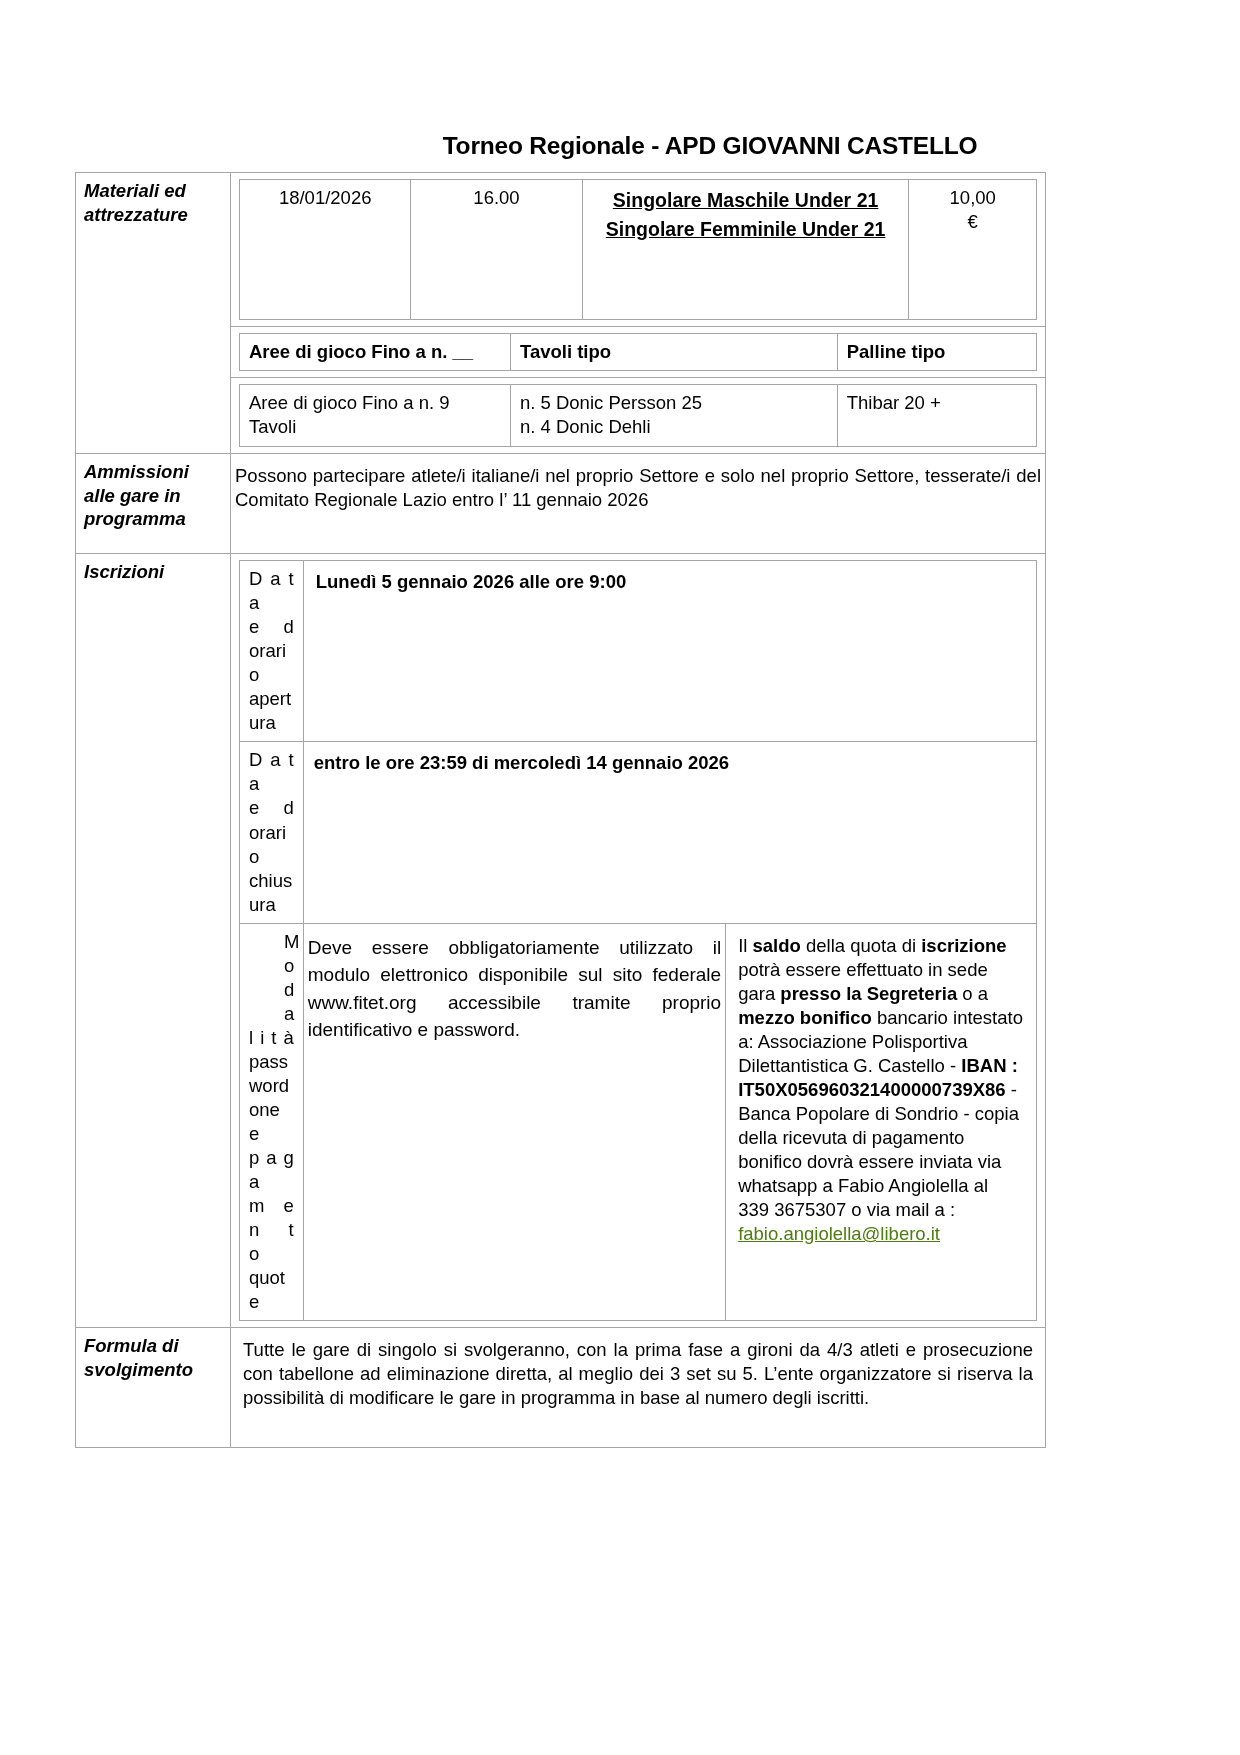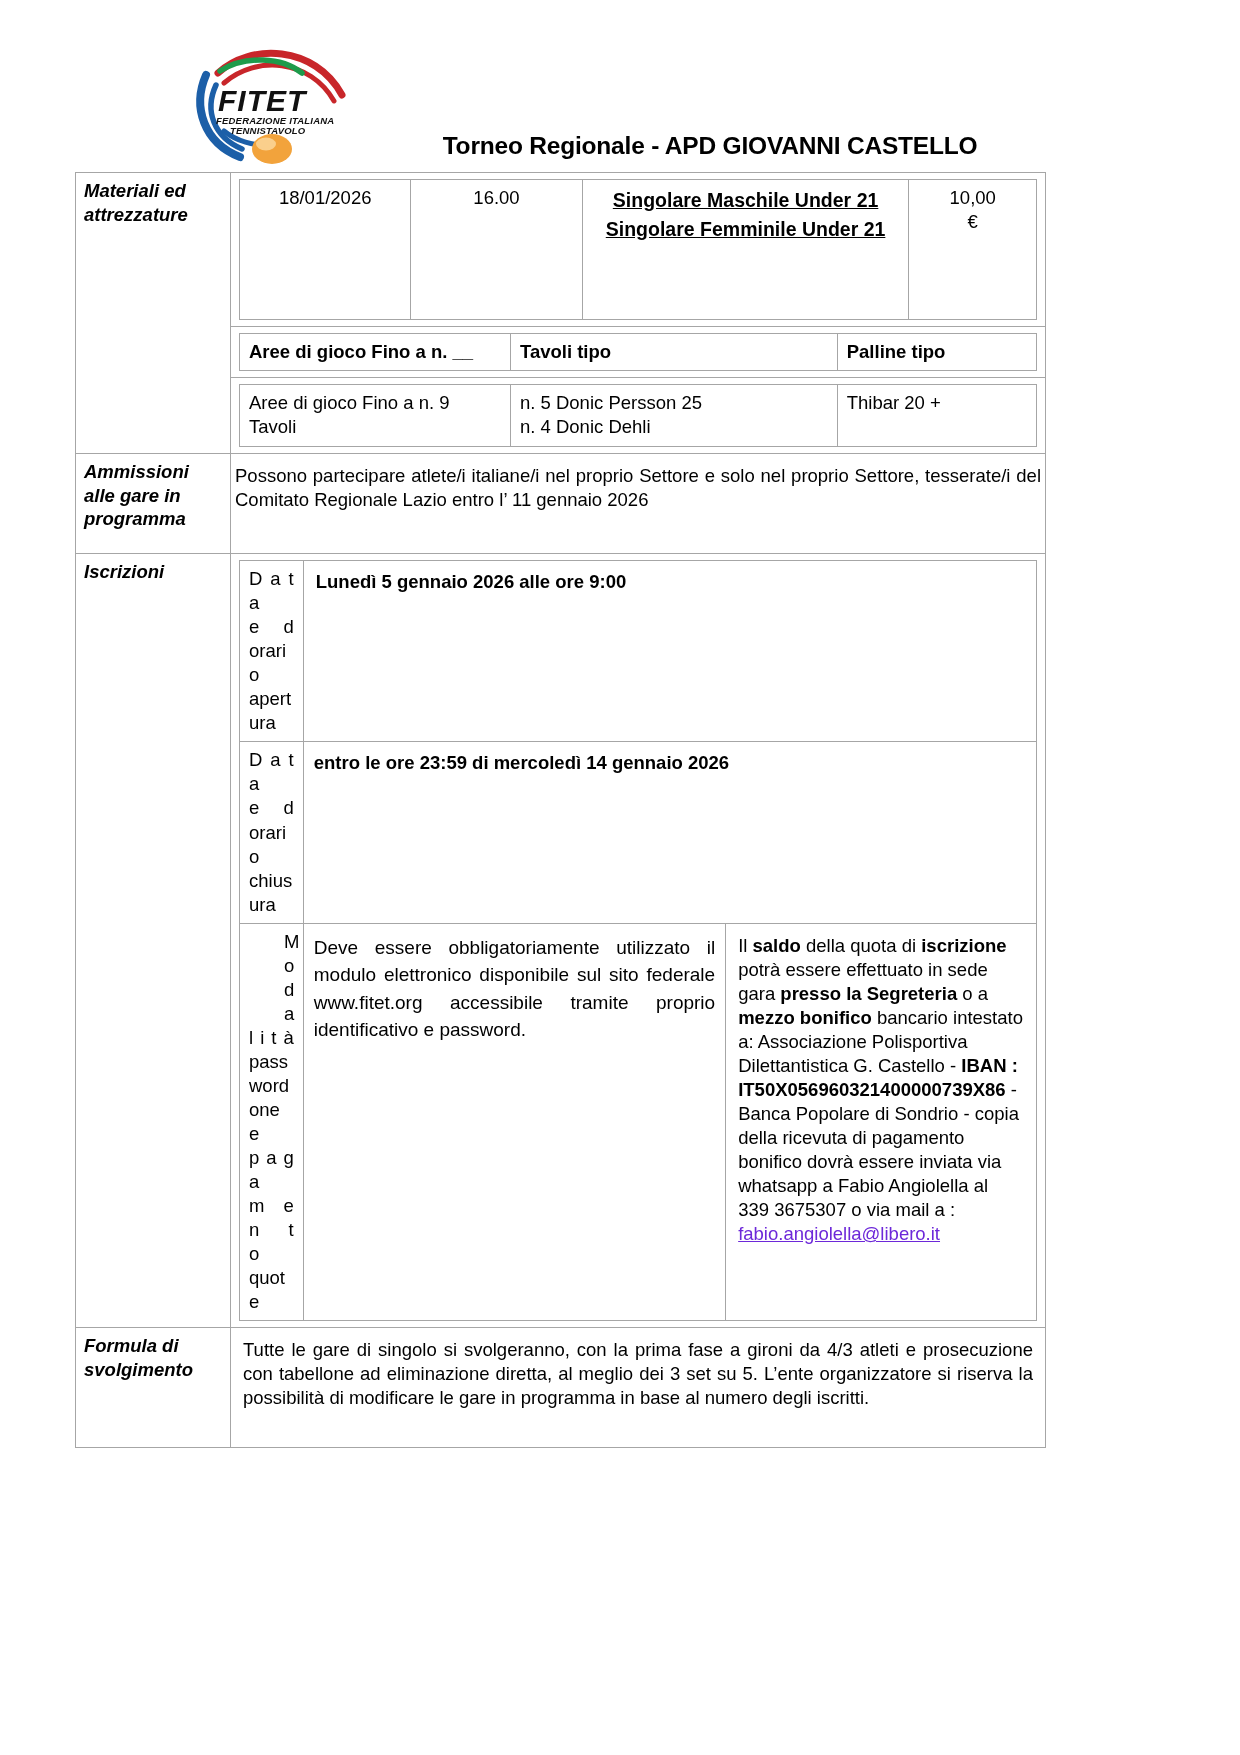--- a/index.html
+++ b/index.html
@@ -81,48 +81,28 @@
     text-align:justify;
     text-align-last:justify;
     word-break:break-all;
     hyphens:none;
     padding:8px 7px 8px 8px;
   }
   .vlabel span { display:block; }
 
   .bigline { font-size:20px; font-weight:bold; line-height:1.35; }
   .paycell { font-size:19px; line-height:1.45; }
-  .maillink { color:#6d28d9; text-decoration:underline; }
+  .maillink { color:#4d7c0f; text-decoration:underline; }
   .evt { font-size:19.5px; font-weight:bold; line-height:1.5; }
 </style>
 </head>
 <body>
 
 <div class="page">
 
-  <div class="logo-wrap">
-    <svg width="175" height="120" viewBox="0 0 175 120" xmlns="http://www.w3.org/2000/svg">
-
-      <path d="M28 28 C60 -2 125 0 152 50" stroke="#c8262a" stroke-width="7" fill="none" stroke-linecap="round"></path>
-      <path d="M34 38 C66 10 120 14 144 56" stroke="#c8262a" stroke-width="5" fill="none" stroke-linecap="round"></path>
-
-      <path d="M30 26 C55 10 92 12 112 28" stroke="#1e9b4b" stroke-width="5.5" fill="none" stroke-linecap="round"></path>
-
-      <path d="M16 30 C2 62 14 98 50 112" stroke="#1c5fa8" stroke-width="8" fill="none" stroke-linecap="round"></path>
-      <path d="M26 40 C14 66 24 92 52 104" stroke="#1c5fa8" stroke-width="5.5" fill="none" stroke-linecap="round"></path>
-      <path d="M34 86 C46 96 64 101 80 100" stroke="#1c5fa8" stroke-width="5" fill="none" stroke-linecap="round"></path>
-
-      <ellipse cx="82" cy="104" rx="20" ry="15" fill="#f2a33c"></ellipse>
-      <ellipse cx="76" cy="99" rx="10" ry="6.5" fill="#fbd79a" opacity="0.85"></ellipse>
-
-      <text x="28" y="66" font-family="'Liberation Sans', sans-serif" font-size="30" font-weight="bold" font-style="italic" fill="#111" letter-spacing="1">FITET</text>
-      <text x="26" y="79" font-family="'Liberation Sans', sans-serif" font-size="9.5" font-weight="bold" font-style="italic" fill="#111" letter-spacing="0.2">FEDERAZIONE ITALIANA</text>
-      <text x="40" y="89" font-family="'Liberation Sans', sans-serif" font-size="9.5" font-weight="bold" font-style="italic" fill="#111" letter-spacing="0.2">TENNISTAVOLO</text>
-    </svg>
-  </div>
 
   <div class="doc-title">Torneo Regionale - APD GIOVANNI CASTELLO</div>
 
   <table class="main">
     <colgroup>
       <col style="width:155px">
       <col style="width:815px">
     </colgroup>
 
     <tbody>
@@ -237,21 +217,21 @@
             <td class="vlabel">
               <span style="text-align-last:left;margin-left:35px;">Moda</span>
               <span>l i t à</span>
               <span style="text-align-last:left;">password</span>
               <span>one e</span>
               <span>p a g a</span>
               <span>m e n t</span>
               <span style="text-align-last:left;">o</span>
               <span style="text-align-last:left;">quote</span>
             </td>
-            <td class="just" style="padding:10px 10px; font-size:19px; line-height:1.45;">Deve essere obbligatoriamente utilizzato il modulo elettronico disponibile sul sito federale www.fitet.org accessibile tramite proprio identificativo e password.</td>
+            <td class="just" style="padding:10px 4px; font-size:19px; line-height:1.45;">Deve essere obbligatoriamente utilizzato il modulo elettronico disponibile sul sito federale www.fitet.org accessibile tramite proprio identificativo e password.</td>
             <td class="paycell" style="padding:10px 12px;">
               <span><span>Il </span><span style="font-weight: bold;">saldo</span><span> della quota di </span><span style="font-weight: bold;">iscrizione</span><span> potrà essere effettuato in sede gara </span><span style="font-weight: bold;">presso la  Segreteria</span><span> o a </span><span style="font-weight: bold;">mezzo bonifico</span><span> bancario intestato a: Associazione Polisportiva Dilettantistica G. Castello - </span><span style="font-weight: bold;">IBAN :</span><span> </span><span style="font-weight: bold;">IT50X056960321400000739X86</span><span> - Banca Popolare di Sondrio - copia della ricevuta di pagamento bonifico dovrà essere inviata via whatsapp a Fabio Angiolella al 339 3675307 o via mail a  : </span></span><a class="maillink" href="#">fabio.angiolella@libero.it</a>
             </td>
           </tr>
         </tbody>
             </table>
       </td>
     </tr>
 
     <tr>

